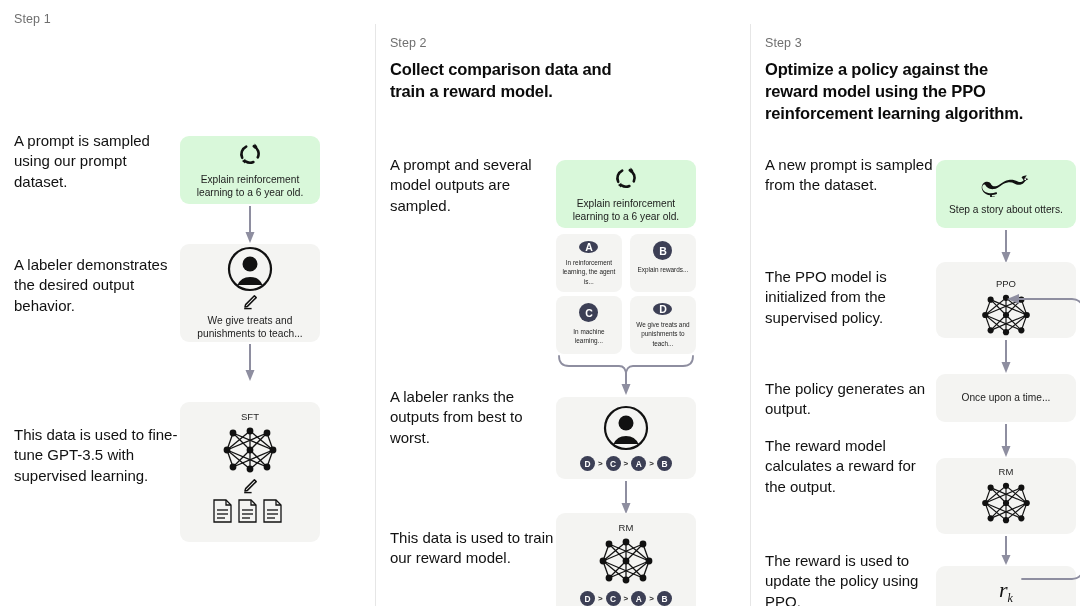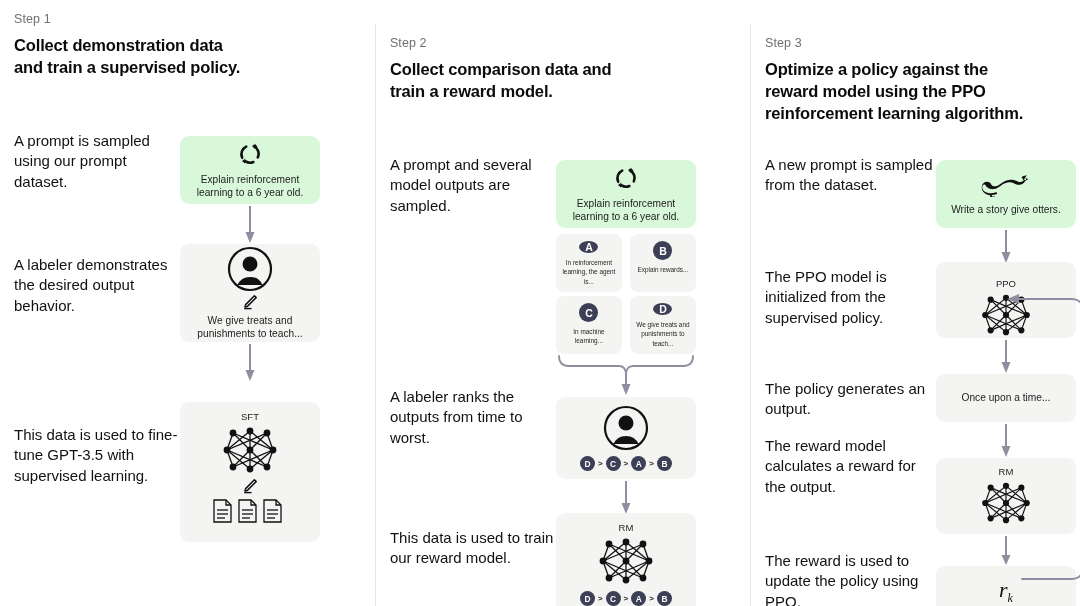--- a/index.html
+++ b/index.html
@@ -119,24 +119,20 @@
   .brace { position: absolute; }
   .loop { position: absolute; }
 </style>
 </head>
 <body>
 
 <div class="page">
 
   <div class="col">
     <div class="step-label">Step 1</div>
-    <div class="step-title">
-      <div>Collect demonstration data</div>
-      <div>and train a supervised policy.</div>
-    </div>
 
     <div class="desc" style="top:131px">A prompt is sampled using our prompt dataset.</div>
     <div class="desc" style="top:255px">A labeler demonstrates the desired output behavior.</div>
     <div class="desc" style="top:425px">This data is used to fine-tune GPT-3.5 with supervised learning.</div>
 
     <div class="cards">
 
       <div class="card green" style="top:136px;height:68px;">
         <svg class="nn" width="26" height="26" viewBox="0 0 26 26">
           <g fill="none" stroke="#111" stroke-width="2.6" stroke-linecap="round">
@@ -240,21 +236,21 @@
   </div>
 
   <div class="col">
     <div class="step-label">Step 2</div>
     <div class="step-title">
       <div>Collect comparison data and</div>
       <div>train a reward model.</div>
     </div>
 
     <div class="desc" style="top:131px">A prompt and several model outputs are sampled.</div>
-    <div class="desc" style="top:363px">A labeler ranks the outputs from time to worst.</div>
+    <div class="desc" style="top:363px">A labeler ranks the outputs from best to worst.</div>
     <div class="desc" style="top:504px">This data is used to train our reward model.</div>
 
     <div class="cards">
 
       <div class="card green" style="top:136px;height:68px;">
         <svg width="26" height="26" viewBox="0 0 26 26">
           <g fill="none" stroke="#111" stroke-width="2.6" stroke-linecap="round">
             <path d="M5.2 16.8 A8.4 8.4 0 0 1 9.2 5.6"></path>
             <path d="M16.8 5.2 A8.4 8.4 0 0 1 20.8 16.4"></path>
             <path d="M16.4 21 A8.4 8.4 0 0 1 8.6 20.4"></path>
@@ -389,21 +385,21 @@
                    c-2.4 0.4-4.6-0.2-6.4-1.6 c-0.9-0.7-1.6-1.6-2.2-2.6 c-0.3-0.5-0.9-0.6-1.4-0.4
                    c-0.8 0.4-1.4 1.2-1.6 2.1 c-0.2 1.1 0.1 2.2 0.7 3.1 c1.2 1.8 3.2 2.9 5.3 3.3
                    c2.6 0.5 5.2 0.2 7.6-0.7 c0.5-0.2 1.1 0.1 1.2 0.6 c0.1 0.6-0.2 1.1-0.8 1.3
                    c-1.4 0.5-2.9 0.8-4.4 0.9 l0 1.3 l2.4 0 c0.5 0 0.9 0.4 0.9 0.9 c0 0.5-0.4 0.9-0.9 0.9
                    l-4.2 0 l0-3.0 c-2.6-0.3-5.0-1.4-6.7-3.3 c-1.3-1.5-1.9-3.4-1.6-5.3 c0.3-2.0 1.6-3.7 3.4-4.5
                    c1.5-0.7 3.2-0.5 4.5 0.5 c0.6 0.5 1.1 1.1 1.5 1.8 c1.0 1.5 2.6 2.2 4.3 1.9
                    c1.8-0.3 3.3-1.3 4.8-2.4 c2.5-1.9 5.2-3.5 8.4-4.0 c3.2-0.5 6.2 0.1 9.0 1.5
                    c1.1 0.5 2.2 0.8 3.4 0.6 c1.1-0.2 2.0-0.8 2.6-1.7 z" fill="#111"></path>
           <circle cx="44.2" cy="8.2" r="0.9" fill="#fff"></circle>
         </svg>
-        <div class="card-text" style="margin-top:6px">Write a story give otters.</div>
+        <div class="card-text" style="margin-top:6px">Step a story about otters.</div>
       </div>
 
       <div class="arrow" style="left:64px;top:206px;height:34px">
         <svg width="12" height="34" viewBox="0 0 12 34">
           <line x1="6" y1="0" x2="6" y2="23" stroke="#8e8ea0" stroke-width="2"></line>
           <path d="M1.5 22 L6 33 L10.5 22 Z" fill="#8e8ea0"></path>
         </svg>
       </div>
 
       <div class="card" style="top:238px;height:76px;justify-content:flex-end;padding-top:8px;">

